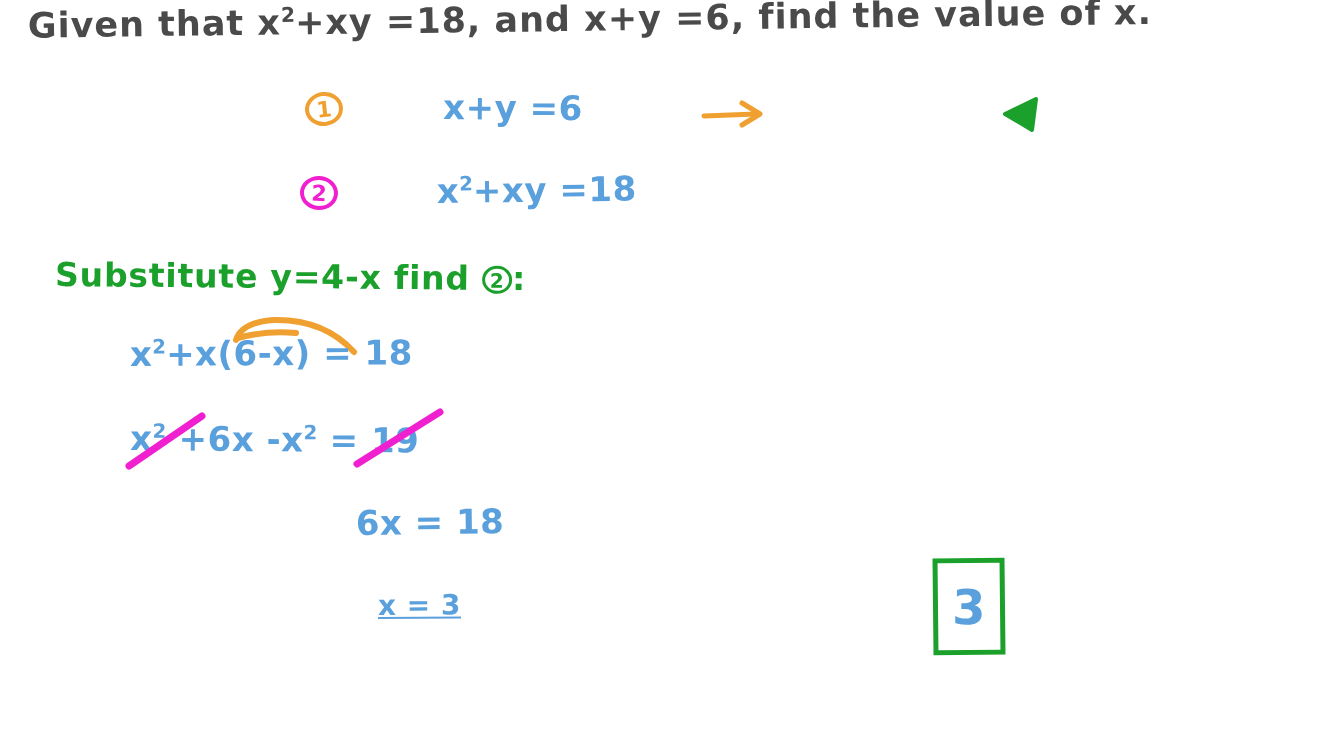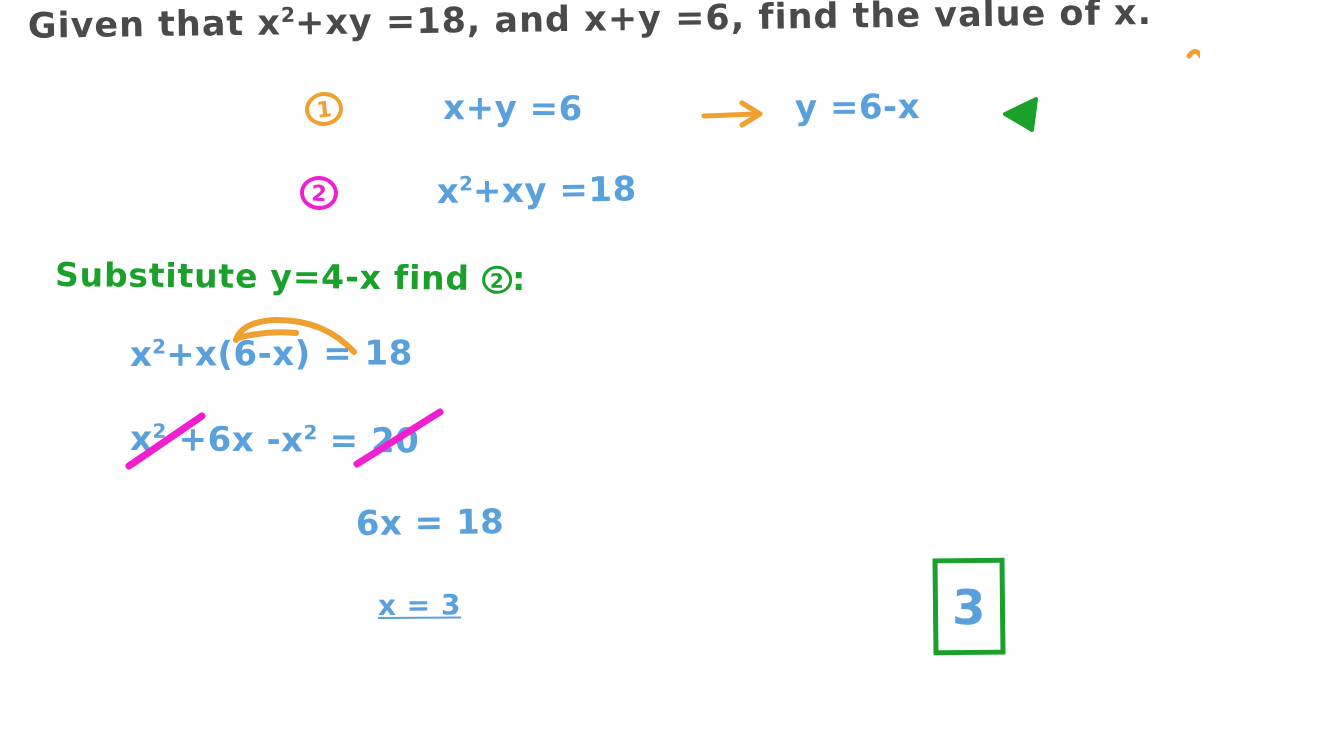--- a/index.html
+++ b/index.html
@@ -8,21 +8,20 @@
     padding: 0;
     background: #ffffff;
   }
   #canvas {
     position: relative;
     width: 1152px;
     height: 756px;
     background: #ffffff;
     overflow: hidden;
     font-family: "DejaVu Sans", sans-serif;
-    padding-left: 48px;
   }
 
   
   .hw {
     position: absolute;
     white-space: nowrap;
     font-family: "DejaVu Sans", sans-serif;
     font-weight: 700;
     letter-spacing: 0.5px;
     line-height: 1;
@@ -150,23 +149,20 @@
 
   <div class="hw ink-blue tilt-b" id="eq1">
     <span>x+y =6</span>
   </div>
 
   <svg class="overlay" style="left:700px; top:98px;" width="72" height="34" viewBox="0 0 72 34">
     <path d="M4,18 L56,16" fill="none" stroke="#f0a030" stroke-width="5" stroke-linecap="round"></path>
     <path d="M42,5 L60,16 L42,27" fill="none" stroke="#f0a030" stroke-width="5" stroke-linecap="round" stroke-linejoin="round"></path>
   </svg>
 
-  <div class="hw ink-blue tilt-c" id="eq1-result">
-    <span>y =6-x</span>
-  </div>
 
   <svg class="overlay" style="left:1002px; top:94px;" width="40" height="42" viewBox="0 0 40 42">
     <path d="M3,20 L34,5 L30,36 Z" fill="#1ba02b" stroke="#1ba02b" stroke-width="4" stroke-linejoin="round"></path>
   </svg>
 
   <div class="circle-num" id="marker-2">
     <span>2</span>
   </div>
 
   <div class="hw ink-blue tilt-a" id="eq2">
@@ -180,21 +176,21 @@
   <svg class="overlay" style="left:228px; top:300px;" width="160" height="60" viewBox="0 0 160 60">
     <path d="M8,40 Q14,22 46,20 Q96,19 126,52" fill="none" stroke="#f0a030" stroke-width="6" stroke-linecap="round"></path>
     <path d="M10,38 Q40,30 68,33" fill="none" stroke="#f0a030" stroke-width="6" stroke-linecap="round"></path>
   </svg>
 
   <div class="hw ink-blue tilt-c" id="step-expand">
     <span>x</span><span class="sup">2</span><span>+x(6-x) = 18</span>
   </div>
 
   <div class="hw ink-blue tilt-b" id="step-cancel">
-    <span>x</span><span class="sup">2</span><span> +6x -</span><span>x</span><span class="sup">2</span><span> = 20</span>
+    <span>x</span><span class="sup">2</span><span> +6x -</span><span>x</span><span class="sup">2</span><span> = 19</span>
   </div>
 
   <svg class="overlay" style="left:124px; top:408px;" width="88" height="66" viewBox="0 0 88 66">
     <path d="M5,58 L78,8" fill="none" stroke="#f020d0" stroke-width="7" stroke-linecap="round"></path>
   </svg>
 
   <svg class="overlay" style="left:352px; top:406px;" width="100" height="68" viewBox="0 0 100 68">
     <path d="M5,58 L88,6" fill="none" stroke="#f020d0" stroke-width="7" stroke-linecap="round"></path>
   </svg>
 

